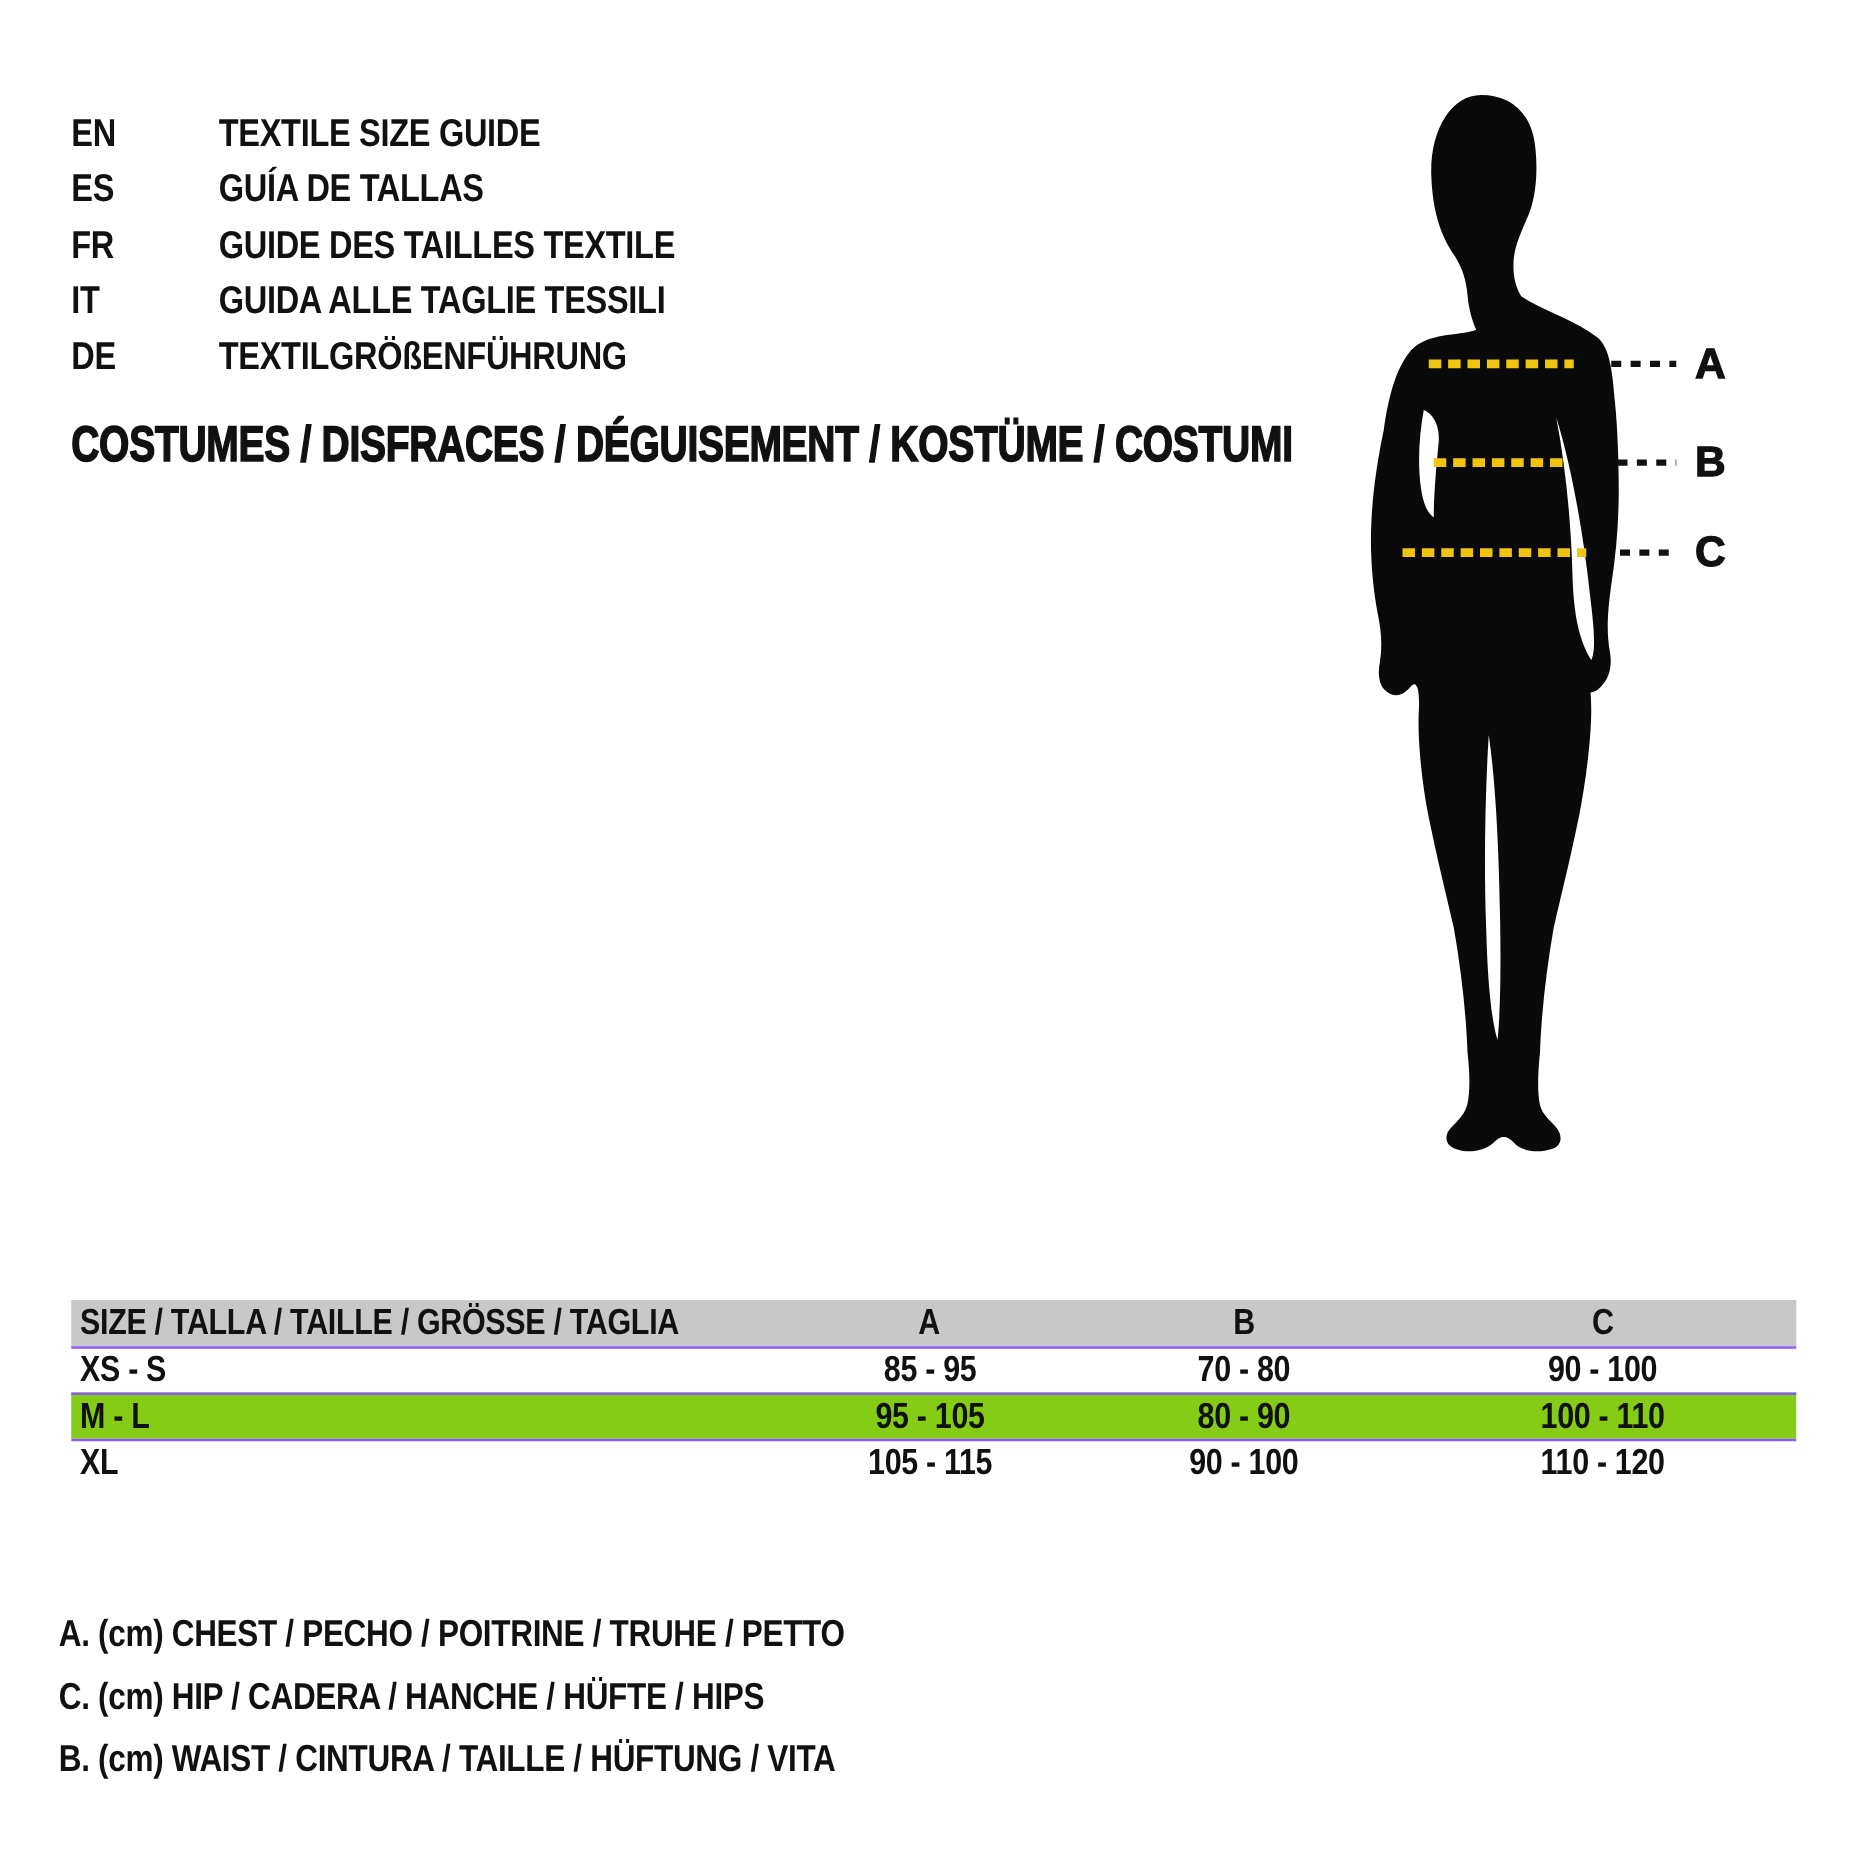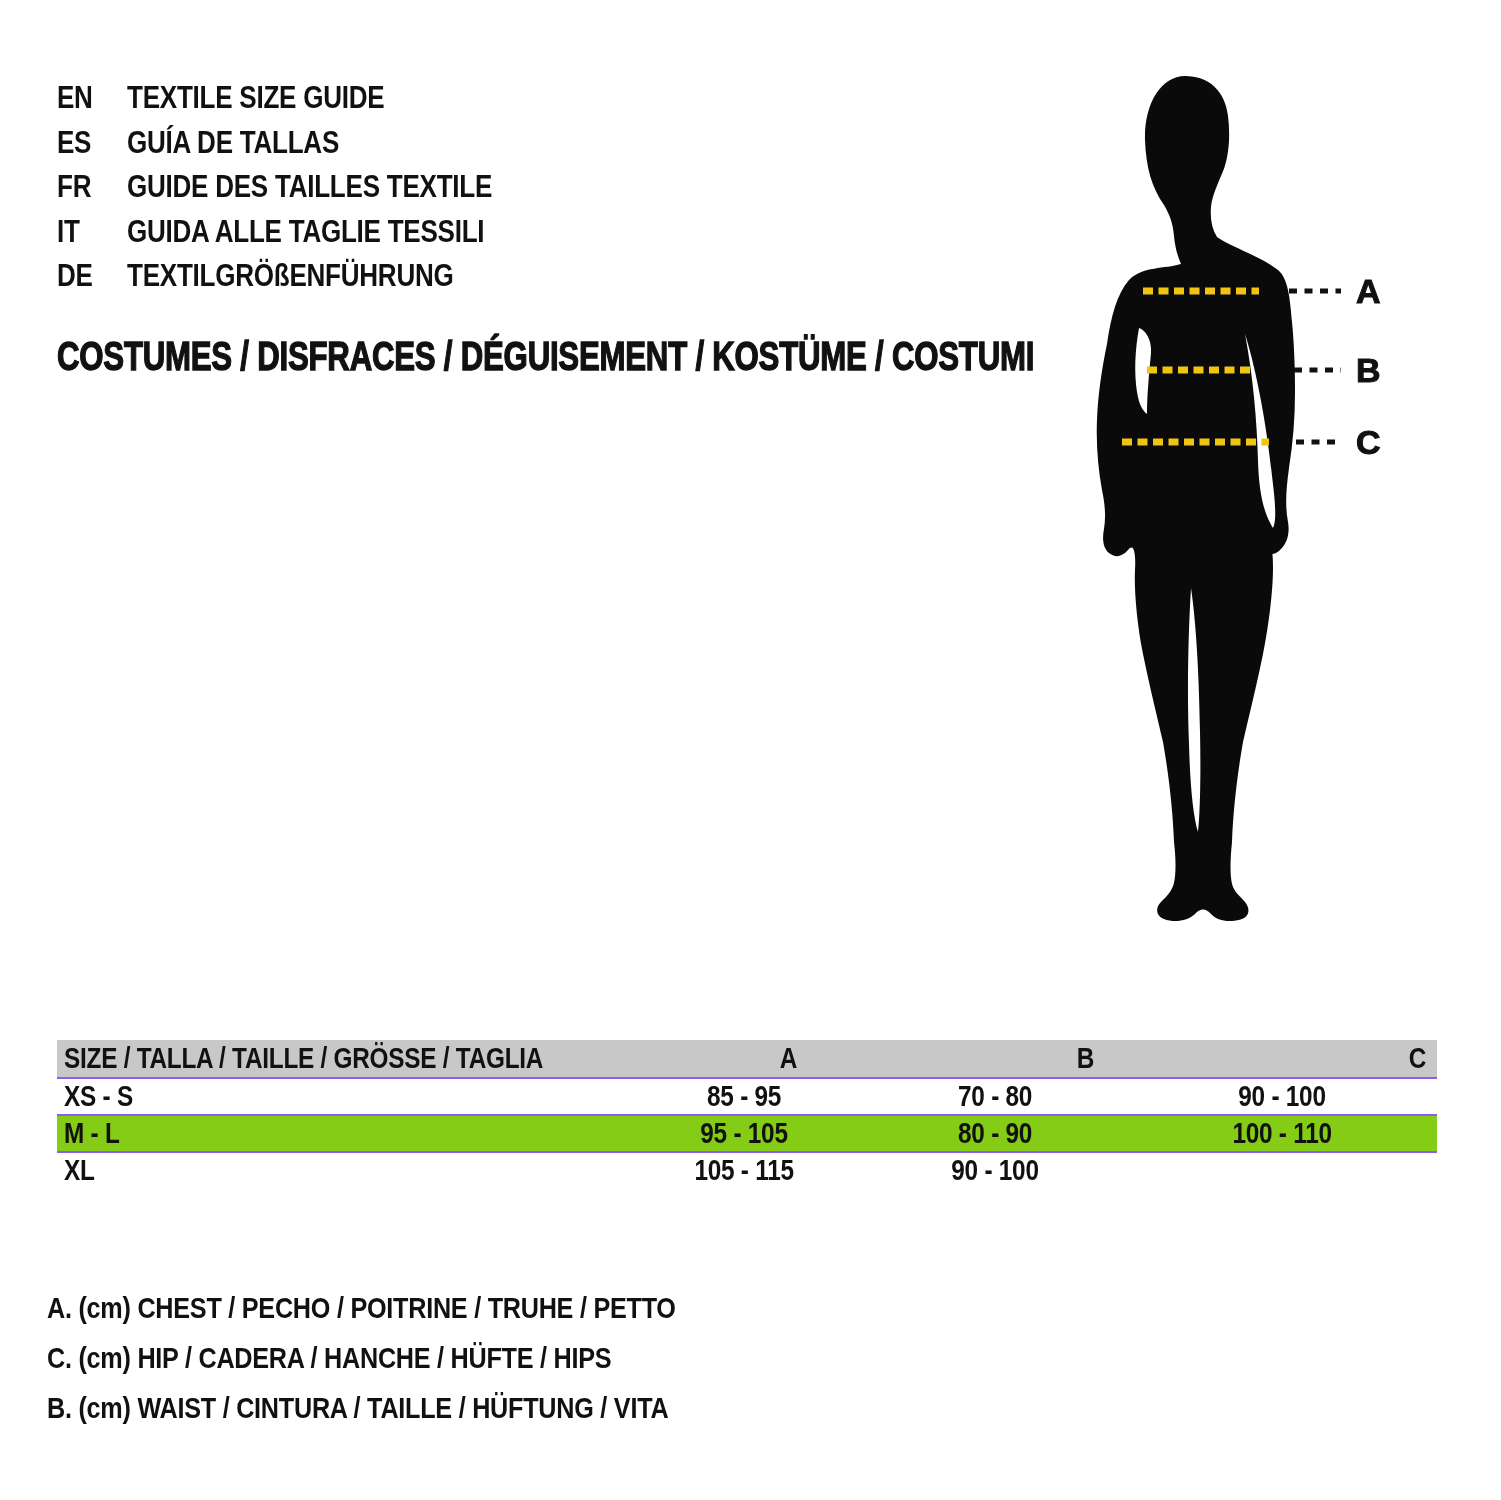--- a/index.html
+++ b/index.html
@@ -13,22 +13,22 @@
     display:inline-block;
     transform:scaleX(0.84);
     transform-origin:0 50%;
     white-space:nowrap;
     letter-spacing:-0.3px;
   }
   .cond.center { transform-origin:50% 50%; }
 
   
   #lang-list { position:absolute; left:57px; top:80px; }
-  .lang-row { display:flex; height:44.6px; align-items:flex-start;
-              font-size:31px; font-weight:bold; }
+  .lang-row { display:flex; height:44.6px; align-items:flex-end;
+              font-size:31px; font-weight:bold;gap:48px; }
   .lang-code { width:70px; flex:none; }
 
   
   #costumes {
     position:absolute; left:57px; top:334px;
     font-size:40px; font-weight:bold;text-align:right;
     -webkit-text-stroke:1.3px #111;
   }
   #costumes .cond { transform:scaleX(0.78); }
 
@@ -44,21 +44,21 @@
   #marker-c { top:422px; }
 
   
   #woman-title { position:absolute; left:57px; top:988px;
                  font-size:31px; font-weight:bold; }
 
   
   #size-table { position:absolute; left:57px; top:1040px; width:1380px;
                 font-size:29px; font-weight:bold; }
   .t-row { display:flex; height:35px; align-items:center; border-top:2px solid #8b5cf6; }
-  .t-row.header { height:37px; background:#c8c8c8; border-top:none;gap:45px; }
+  .t-row.header { height:37px; background:#c8c8c8; border-top:none; }
   .t-row.alt { background:#84cc16; }
   .c-size { width:40%; flex:none; padding-left:7px; text-align:left; }
   .c-a { width:18.5%; flex:none; text-align:center; }
   .c-b { width:18%;   flex:none; text-align:center; }
   .c-c { width:23.5%; flex:none; text-align:center; }
 
   
   #legend { position:absolute; left:47px; top:1283px; font-size:30px; font-weight:bold; }
   .legend-line { height:50px; display:flex; align-items:center; }
 </style>
@@ -196,20 +196,21 @@
       <div class="c-size"><span class="cond">M - L</span></div>
       <div class="c-a"><span class="cond center">95 - 105</span></div>
       <div class="c-b"><span class="cond center">80 - 90</span></div>
       <div class="c-c"><span class="cond center">100 - 110</span></div>
     </div>
 
     <div class="t-row">
       <div class="c-size"><span class="cond">XL</span></div>
       <div class="c-a"><span class="cond center">105 - 115</span></div>
       <div class="c-b"><span class="cond center">90 - 100</span></div>
+      <div class="c-c"><span class="cond center">110 - 120</span></div>
     </div>
 
   </div>
 
   <div id="legend">
     <div class="legend-line">
       <span class="cond">A. (cm) CHEST / PECHO / POITRINE / TRUHE / PETTO</span>
     </div>
     <div class="legend-line">
       <span class="cond">C. (cm) HIP / CADERA / HANCHE / HÜFTE / HIPS</span>

